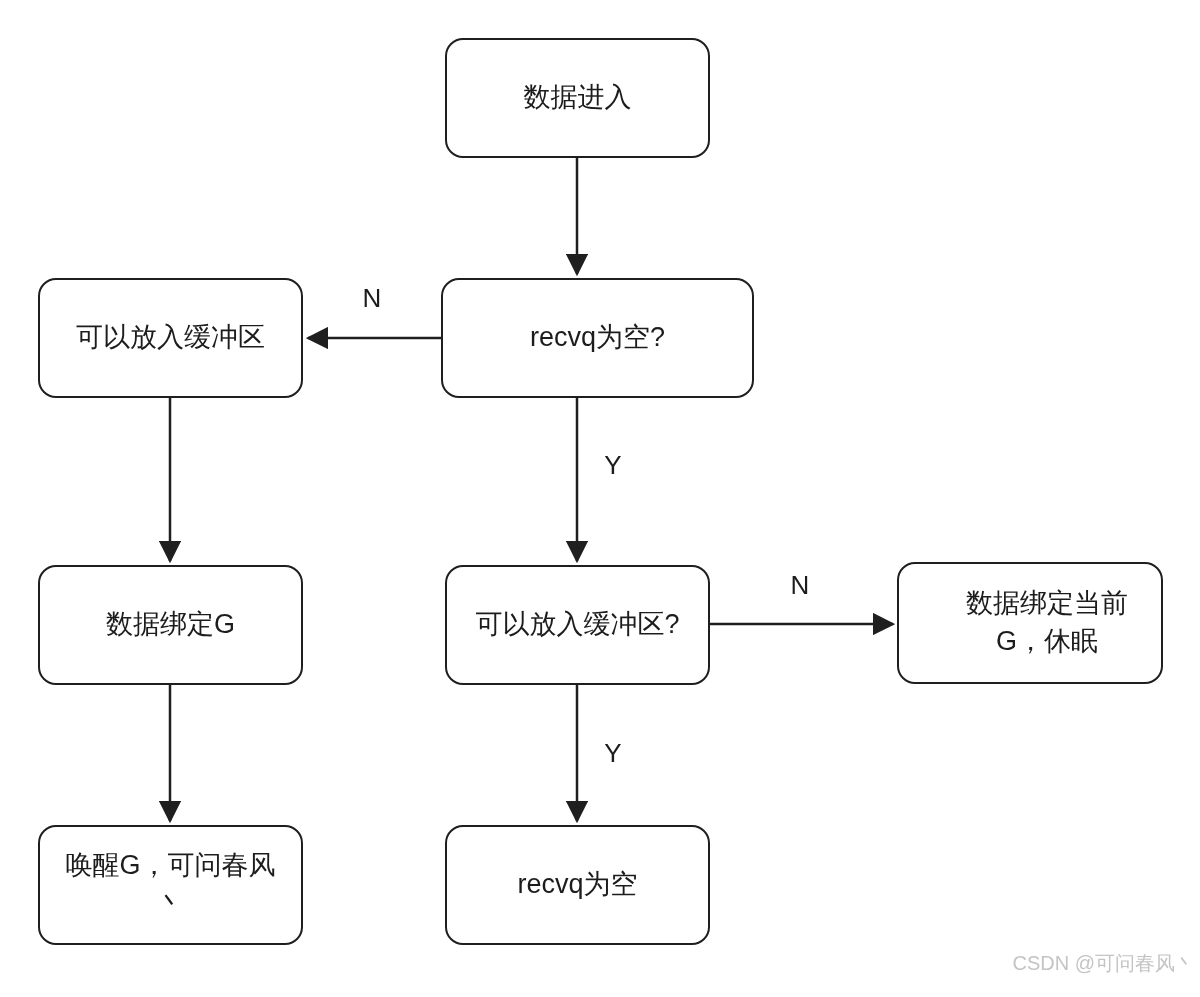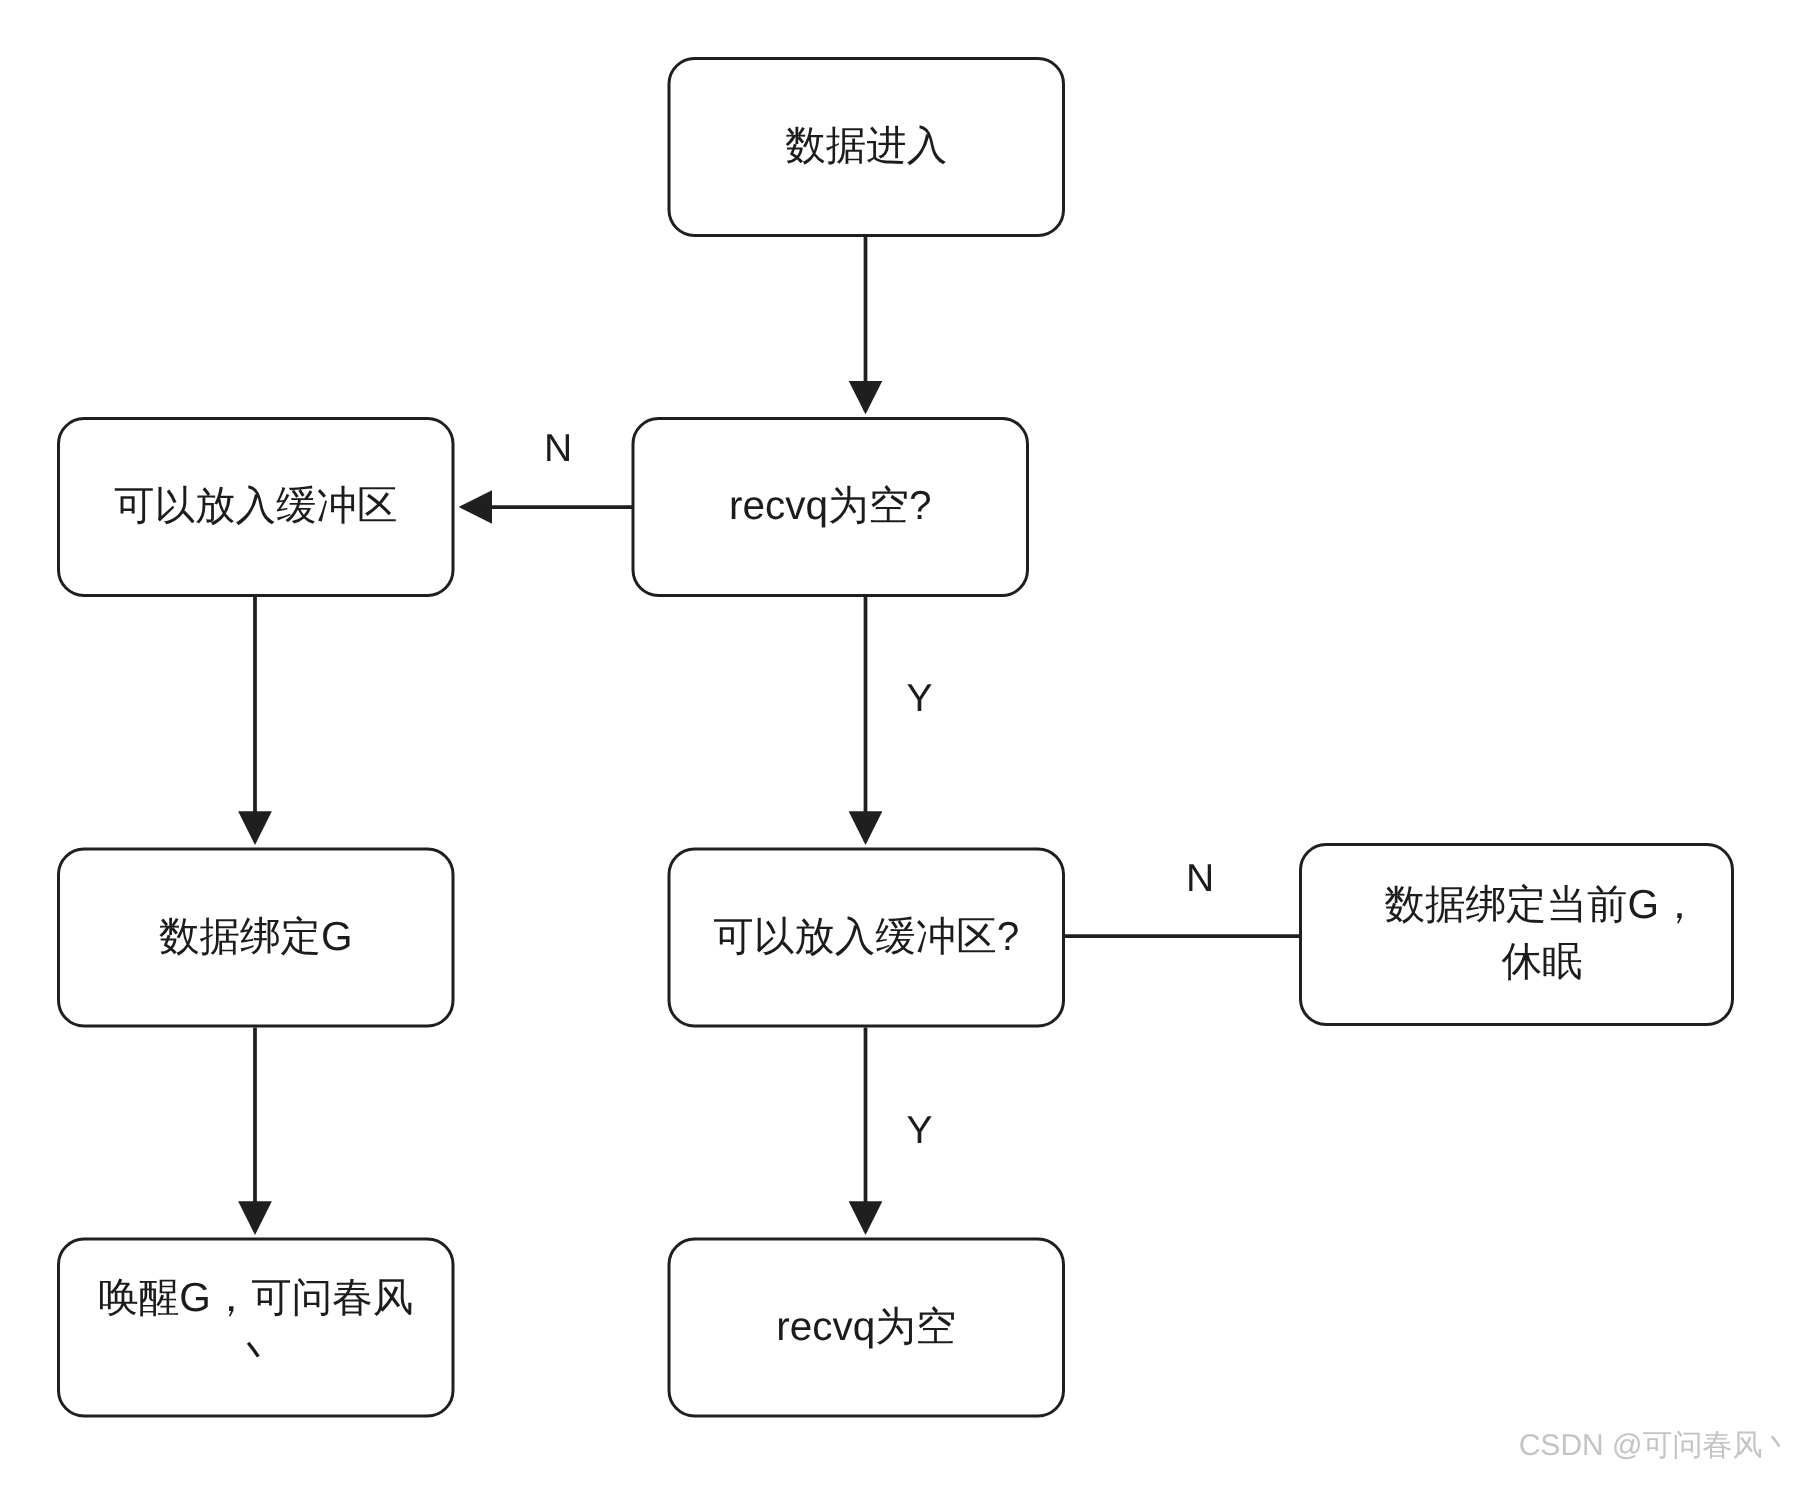--- a/index.html
+++ b/index.html
@@ -25,26 +25,26 @@
     text-align: center;
     background: #ffffff;
     border: 2.5px solid #1f1f1f;
     border-radius: 18px;
     font-size: 27px;
     line-height: 1.4;
     color: #1c1c1c;
     padding: 4px 14px;
   }
   .n-data-enter        { left: 445px; top: 38px;  width: 265px; height: 120px; }
-  .n-recvq-empty       { left: 421px; top: 278px; width: 265px; height: 120px; }
+  .n-recvq-empty       { left: 441px; top: 278px; width: 313px; height: 120px; }
   .n-recvq-take-g      { left: 38px;  top: 278px; width: 265px; height: 120px; }
   .n-data-bind-g       { left: 38px;  top: 565px; width: 265px; height: 120px; }
   .n-wake-g            { left: 38px;  top: 825px; width: 265px; height: 120px; }
   .n-can-put-buffer    { left: 445px; top: 565px; width: 265px; height: 120px; }
-  .n-bind-cur-g-sleep  { left: 866px; top: 562px; width: 290px; height: 122px; padding-left: 48px; }
+  .n-bind-cur-g-sleep  { left: 897px; top: 562px; width: 266px; height: 122px; padding-left: 48px; }
   .n-data-put-buffer   { left: 445px; top: 825px; width: 265px; height: 120px; }
   .edge-label {
     position: absolute;
     font-size: 26px;
     color: #1c1c1c;
     width: 34px;
     text-align: center;
   }
   .el-recvq-n  { left: 355px; top: 283px; }
   .el-recvq-y  { left: 596px; top: 450px; }

